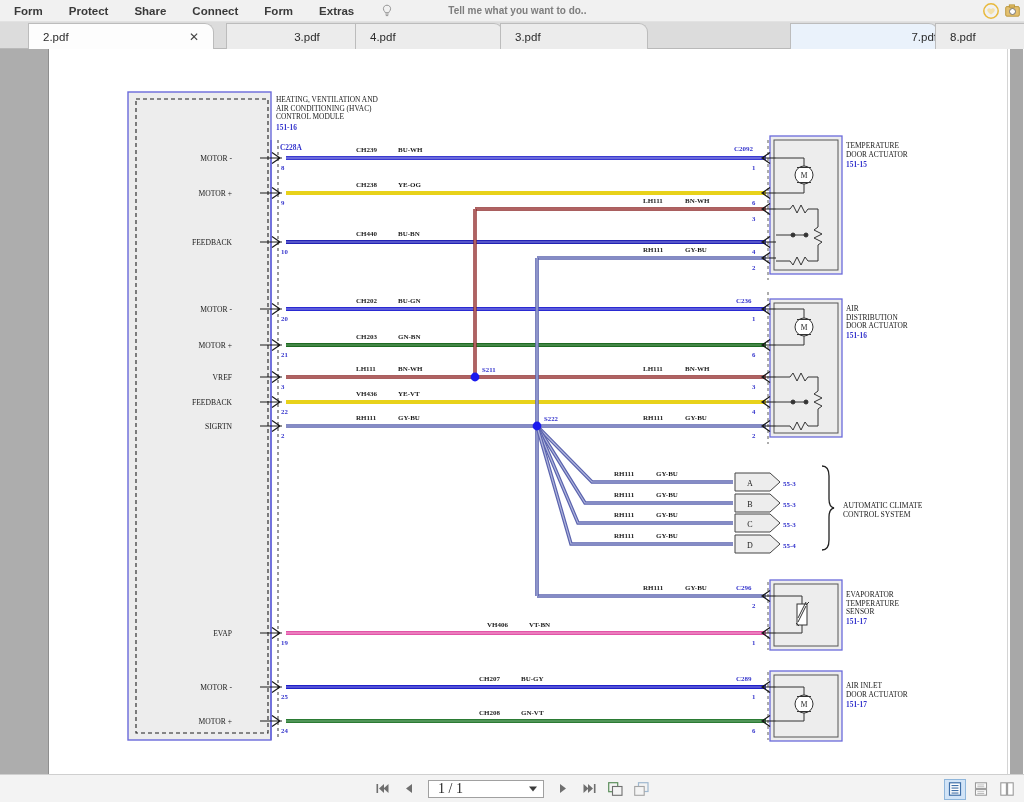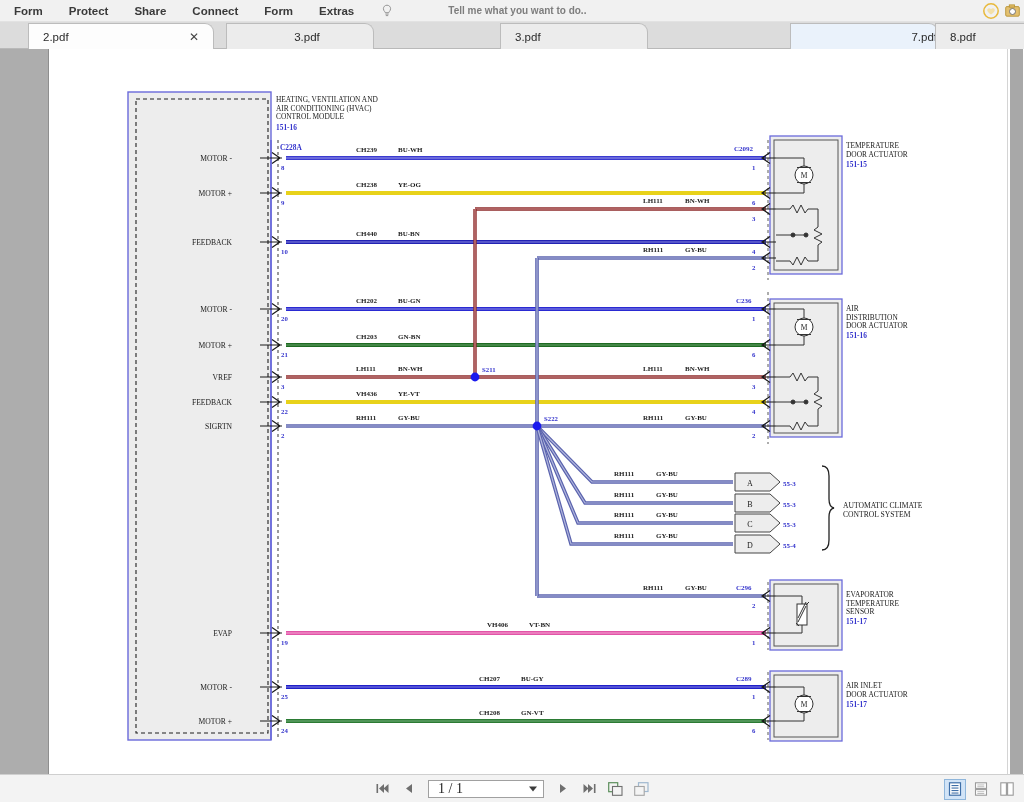--- a/index.html
+++ b/index.html
@@ -165,20 +165,23 @@
     </div>
   </div>
 
   <div class="tabbar">
     <div class="tab active" style="left:28px; width:186px;">
       <span class="tab-label">2.pdf</span>
       <span class="tab-close">✕</span>
     </div>
     <div class="tab" style="left:226px; width:148px;justify-content:center;">
       <span class="tab-label">3.pdf</span>
+    </div>
+    <div class="tab" style="left:355px; width:148px;">
+      <span class="tab-label">4.pdf</span>
     </div>
     <div class="tab" style="left:500px; width:148px;">
       <span class="tab-label">3.pdf</span>
     </div>
     <div class="tab highlight" style="left:790px; width:148px;justify-content:flex-end;">
       <span class="tab-label">7.pdf</span>
     </div>
     <div class="tab" style="left:935px; width:148px;">
       <span class="tab-label">8.pdf</span>
     </div>

